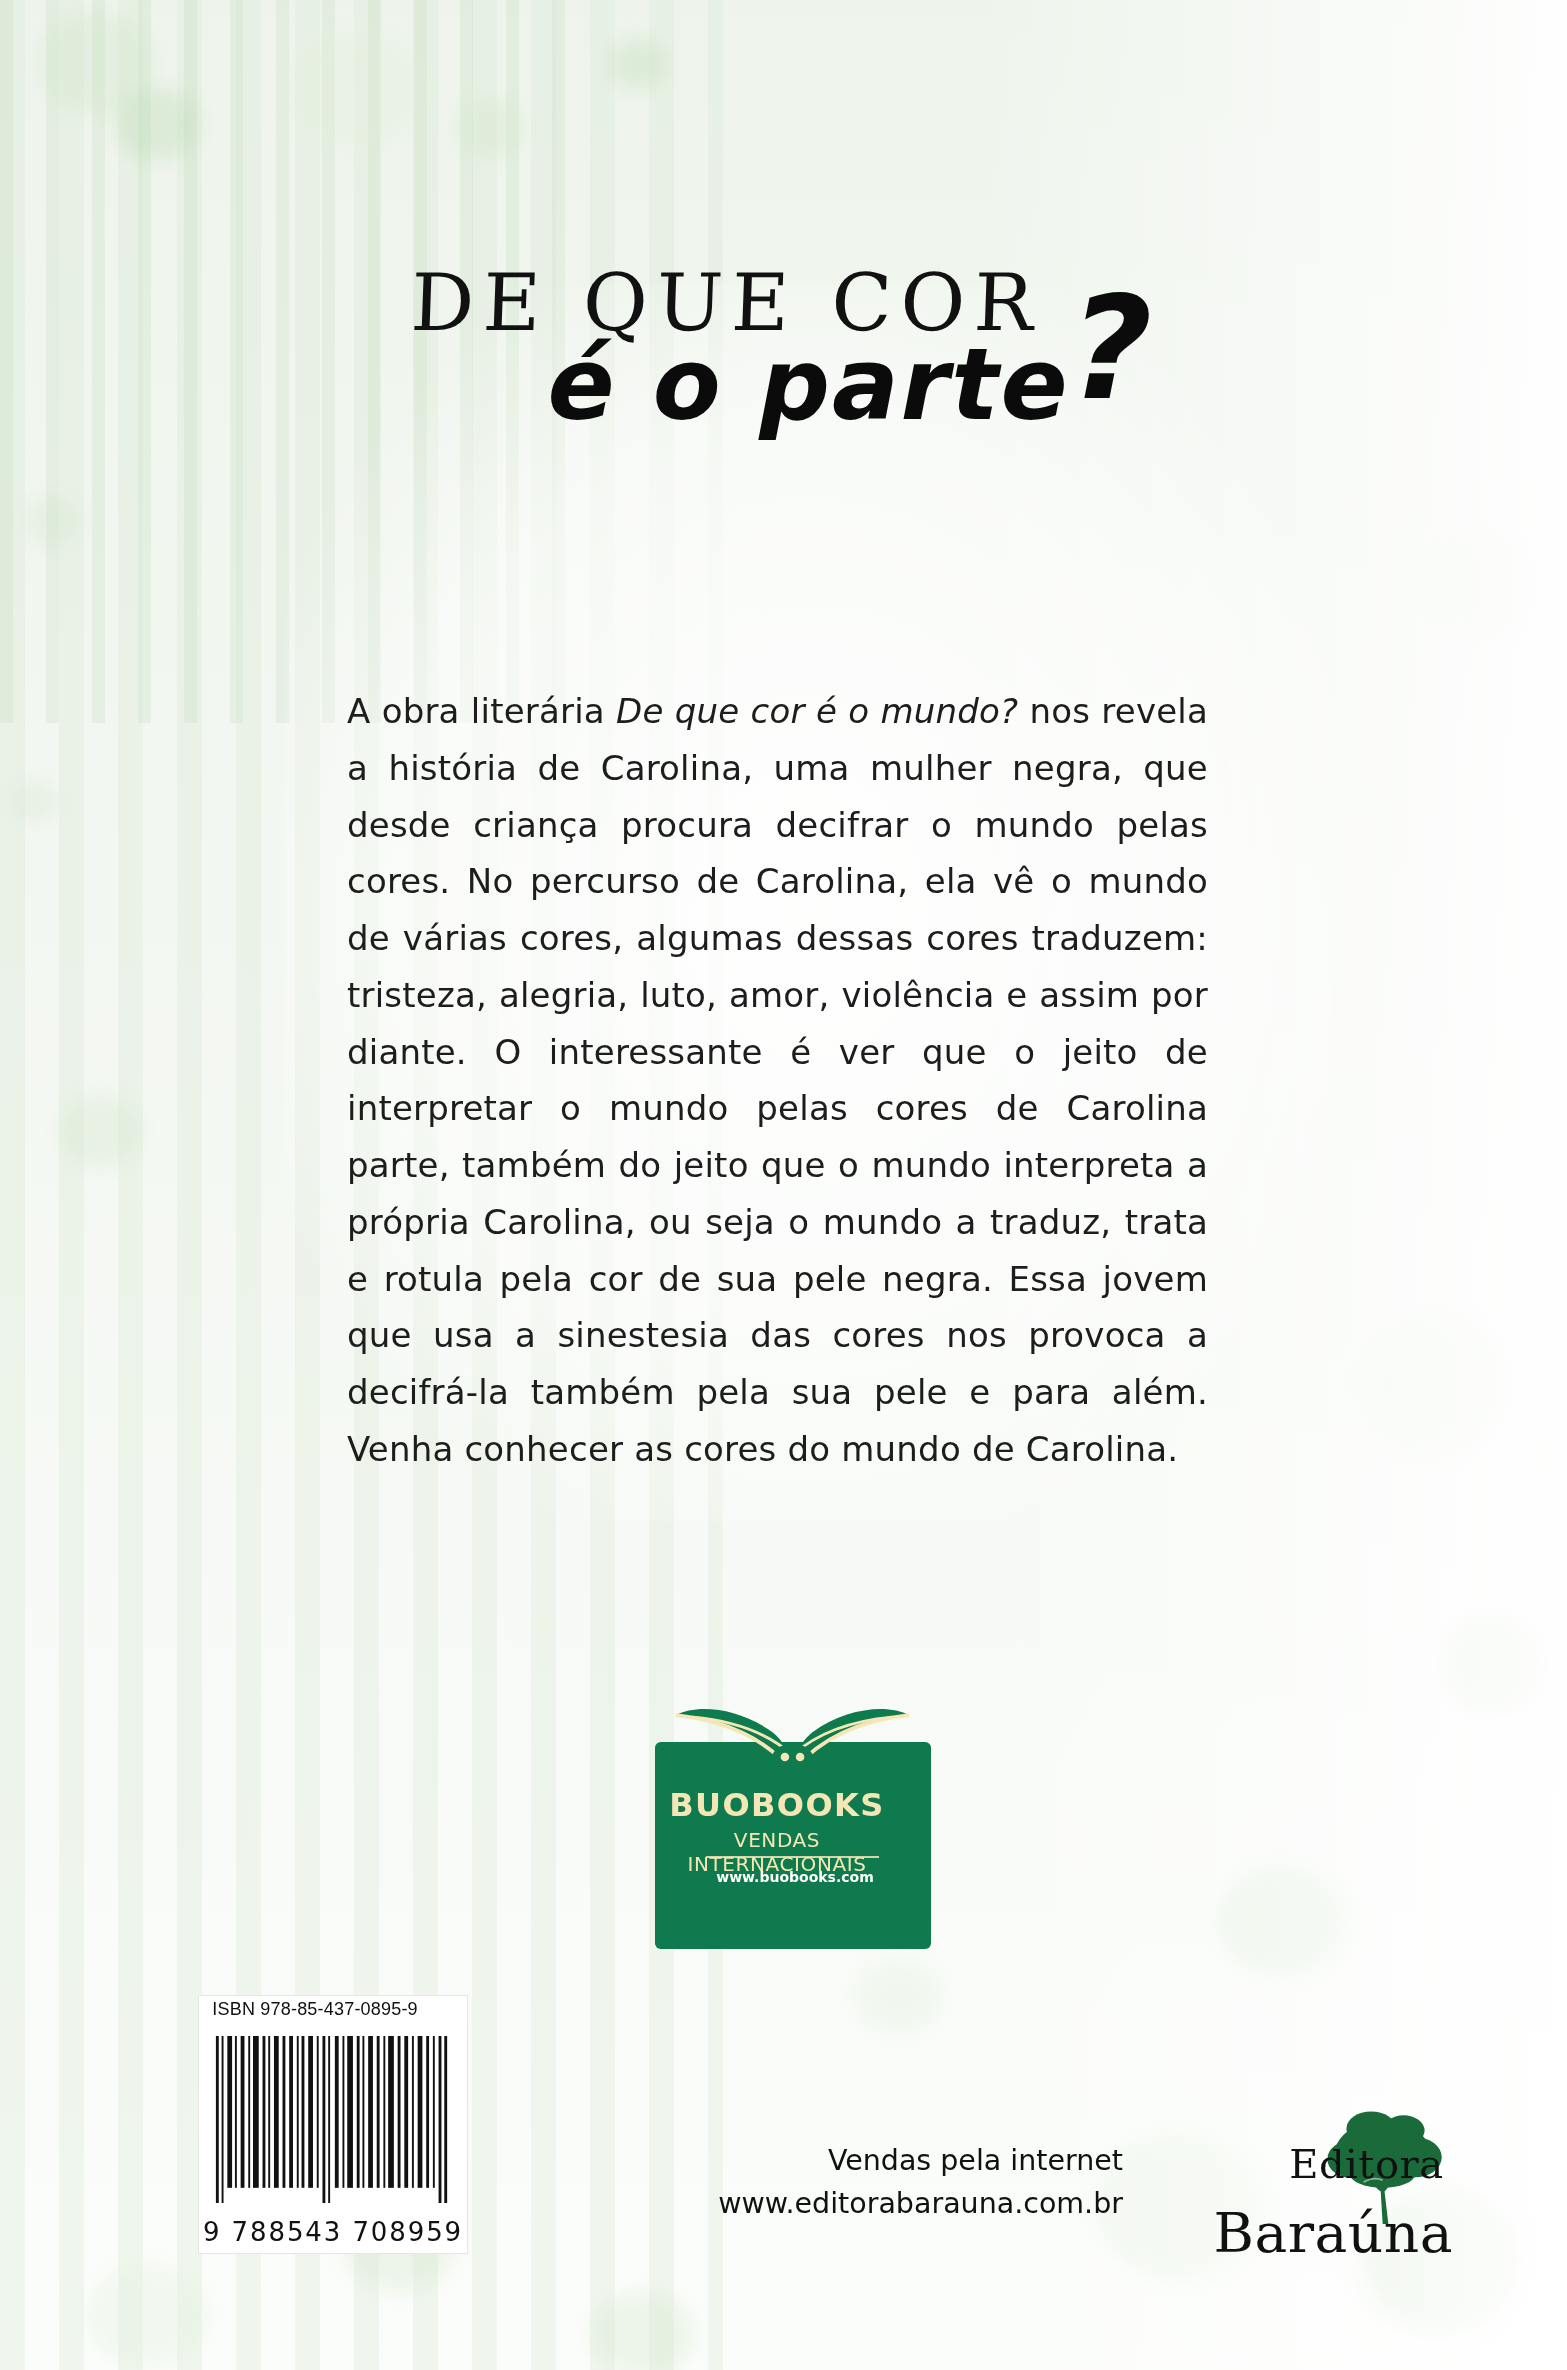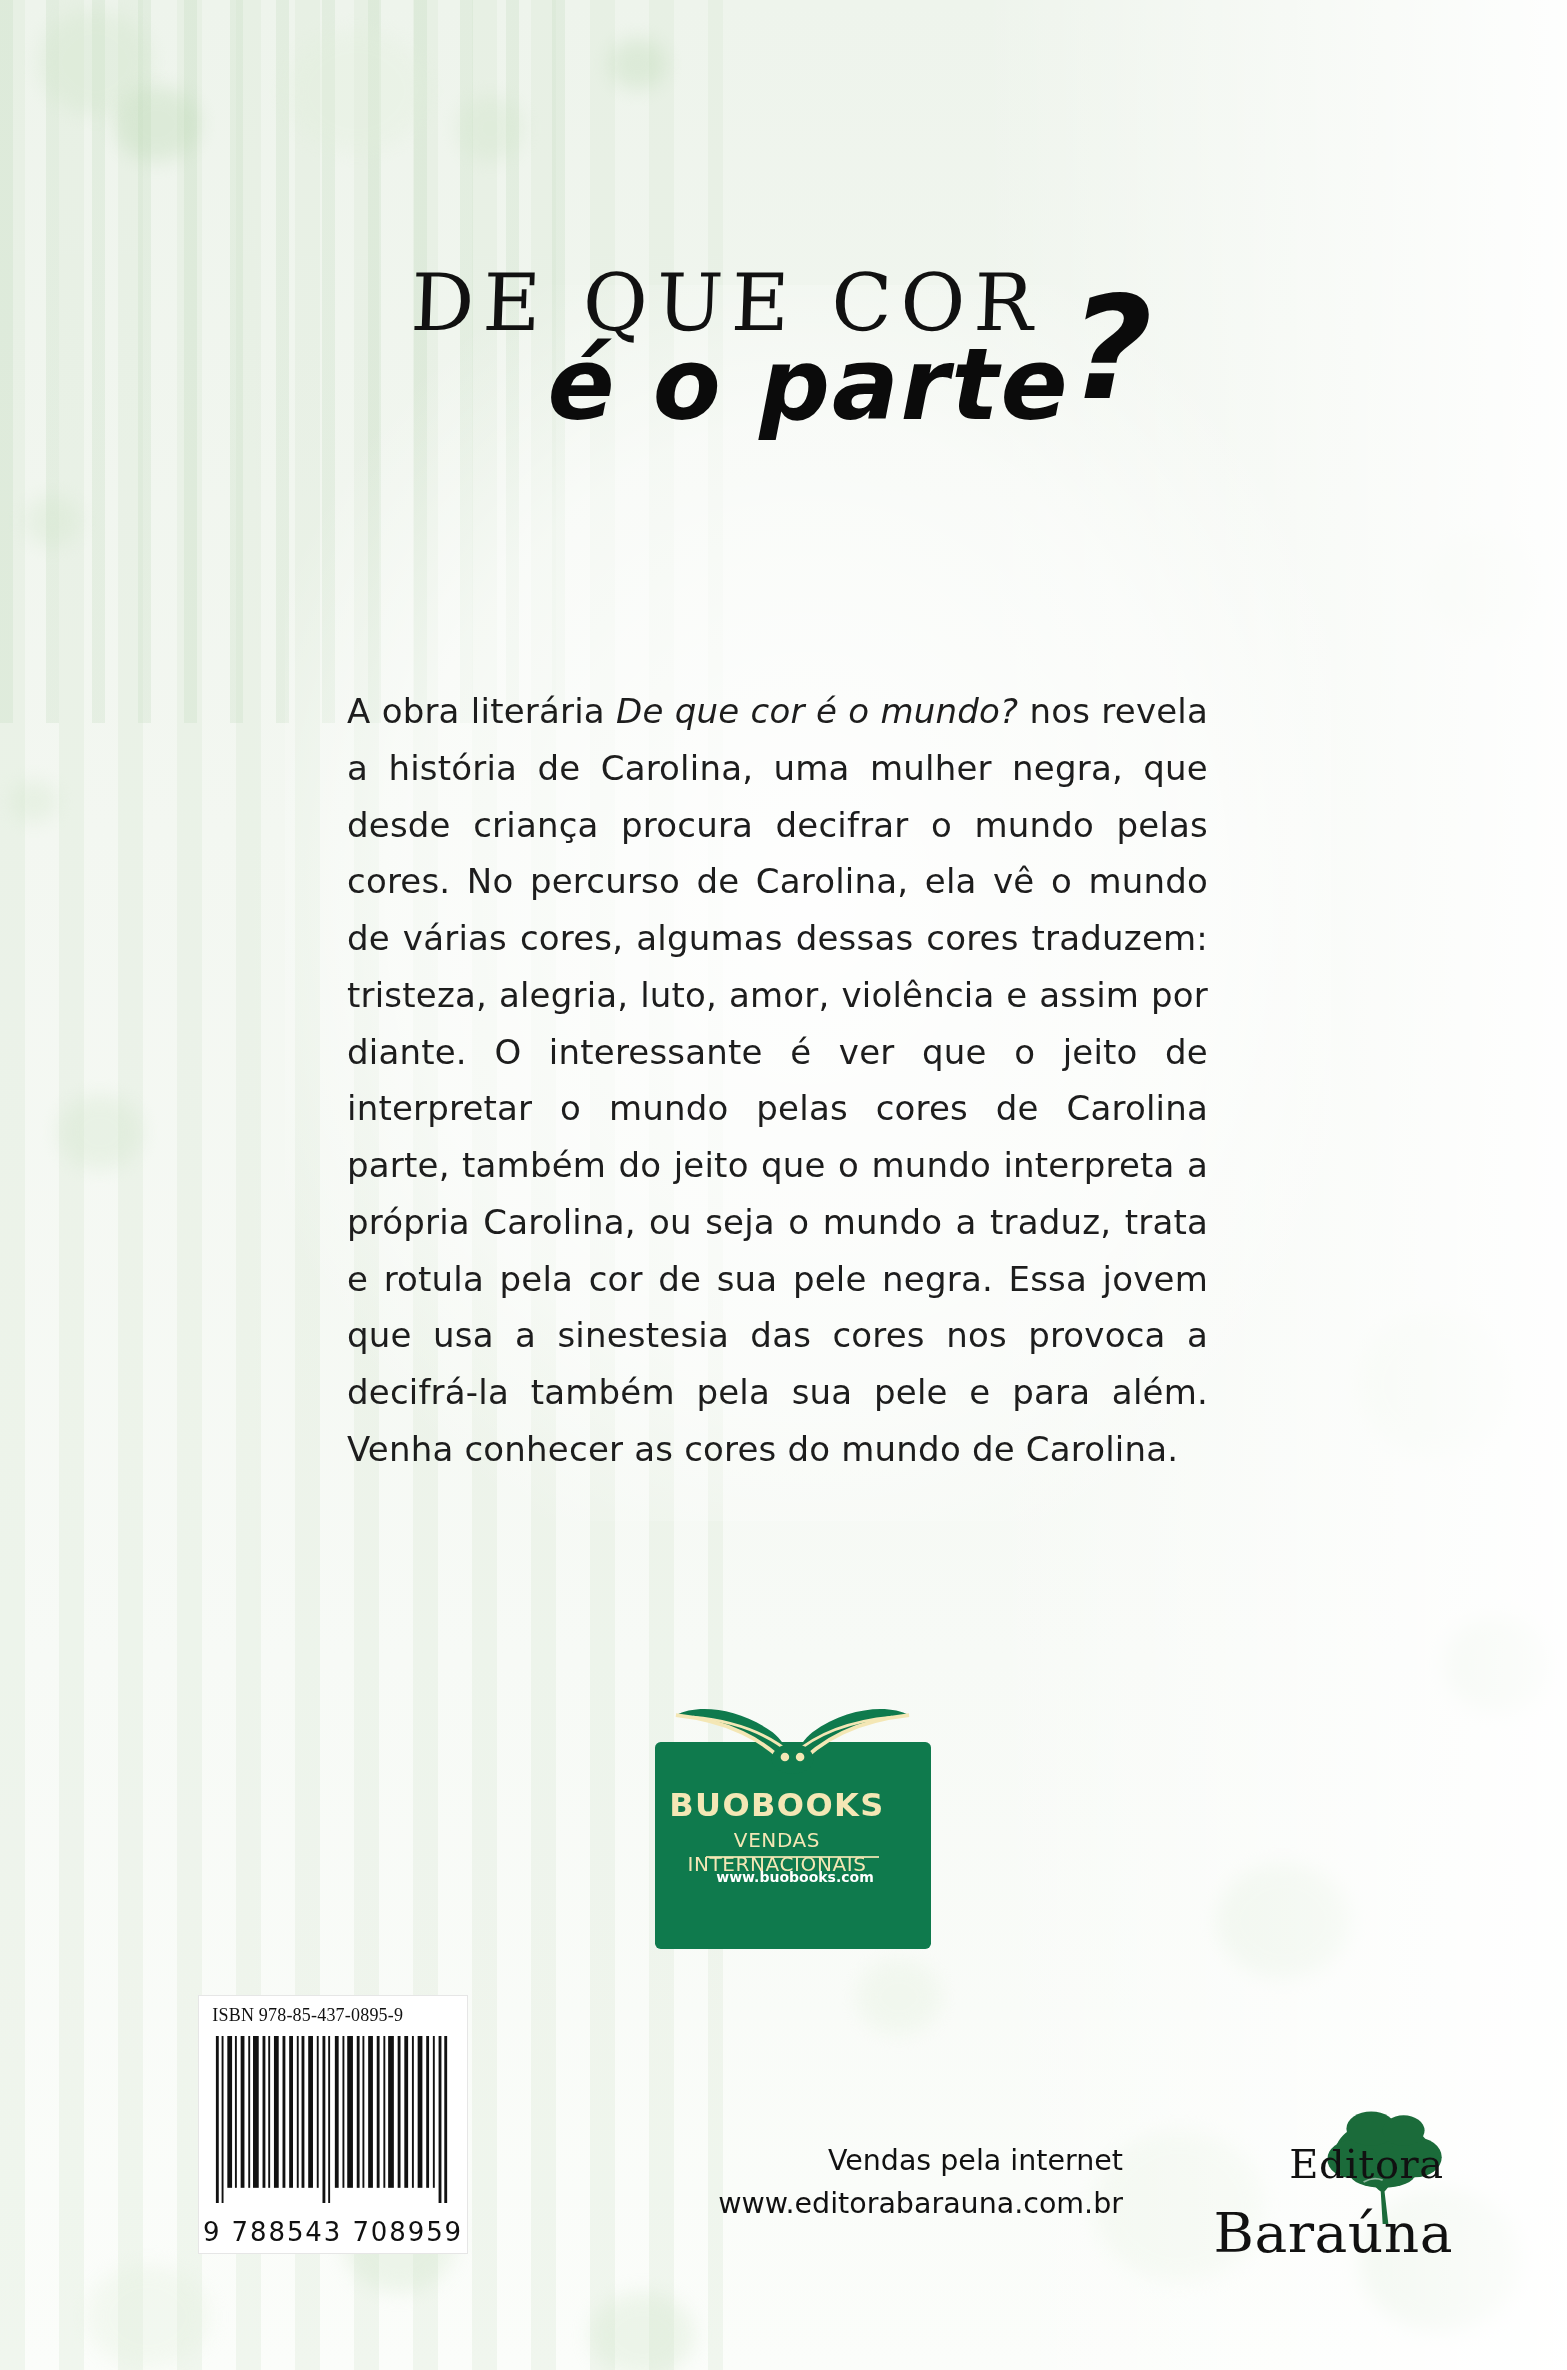--- a/index.html
+++ b/index.html
@@ -204,23 +204,23 @@
     left: 198px;
     top: 1995px;
     width: 268px;
     height: 257px;
     background: #ffffff;
     border: 1px solid #e6e6e6;
   }
   .isbn-label {
     position: absolute;
     left: 13.3px;
-    top: 9px;
+    top: 3px;
     font-size: 18px;
-    font-family: Liberation Serif, serif;
+    font-family: Liberation Sans, sans-serif;
     color: #111;
     letter-spacing: 0.2px;
   }
   .barcode {
     position: absolute;
     left: 15px;
     top: 40px;
     width: 236px;
     height: 167px;
   }

